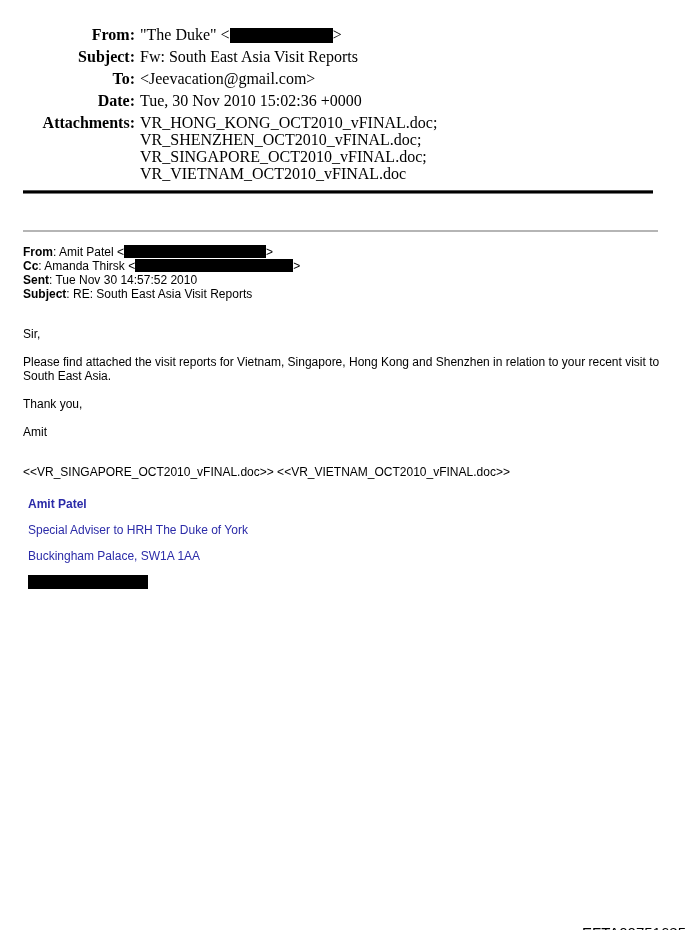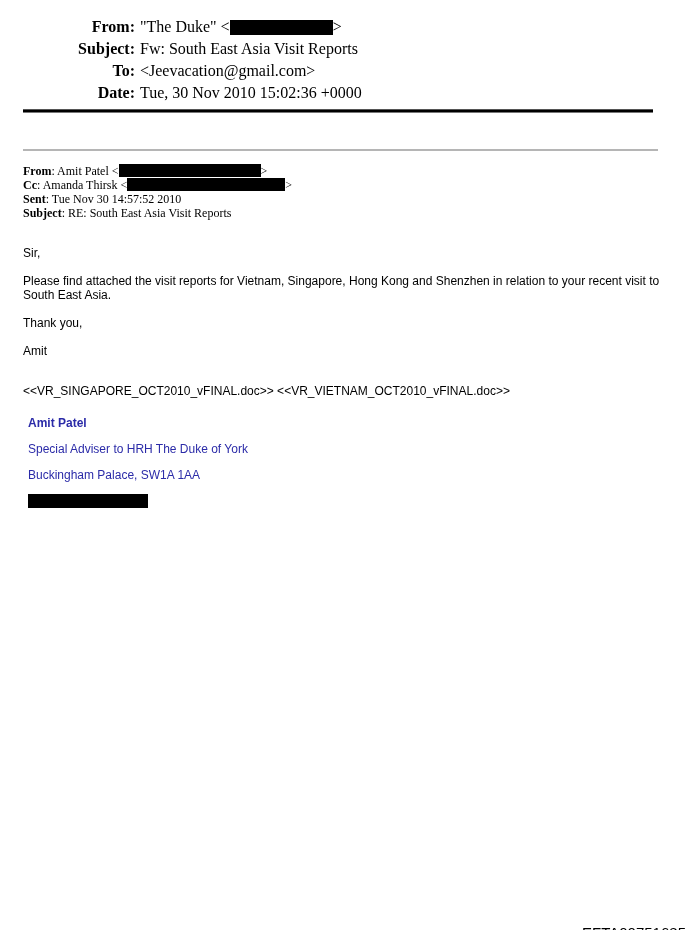--- a/index.html
+++ b/index.html
@@ -8,21 +8,21 @@
     position: relative;
     width: 695px;
     height: 930px;
     background: #ffffff;
     overflow: hidden;
     color: #000;
   }
 
   
   .email1 {
-    padding-top: 18px;
+    padding-top: 26px;
     font-family: "Liberation Serif", "DejaVu Serif", serif;
     font-size: 16px;
     line-height: 17px;
   }
   .email1 .row { display: flex; margin-bottom: 5px; }
   .email1 .lbl {
     width: 135px; min-width: 135px;
     text-align: right;
     font-weight: 700;
   }
@@ -44,21 +44,21 @@
     border-top: 2px solid #b5b5b5;
   }
 
   
   .email2, .body2, .sig {
     margin-left: 23px;
     font-family: "Liberation Sans", "DejaVu Sans", sans-serif;
     font-size: 12px;
     line-height: 14px;
   }
-  .email2 { margin-top: 13px; font-family: Liberation Serif, serif; }
+  .email2 { margin-top: 13px; }
   .email2 .hrow b { font-weight: 700; }
 
   .body2 p { margin: 14px 4px 0 0; }
   .body2 p.first { margin-top: 26px; }
   .body2 .para { max-width: 645px; }
   .body2 .attach-block { margin-top: 12px; }
 
   
   .sig { color: #2b2ba8; margin-left: 28px; }
   .sig p { margin: 12px 0 0 0; }
@@ -104,20 +104,24 @@
       <span class="val">Fw: South East Asia Visit Reports</span>
     </div>
     <div class="row">
       <span class="lbl">To:</span>
       <span class="val">&lt;Jeevacation@gmail.com&gt;</span>
     </div>
     <div class="row">
       <span class="lbl">Date:</span>
       <span class="val">Tue, 30 Nov 2010 15:02:36 +0000</span>
     </div>
+    <div class="row">
+      <span class="lbl">Attachments:</span>
+      <span class="val">VR_HONG_KONG_OCT2010_vFINAL.doc; VR_SHENZHEN_OCT2010_vFINAL.doc; VR_SINGAPORE_OCT2010_vFINAL.doc; VR_VIETNAM_OCT2010_vFINAL.doc</span>
+    </div>
   </div>
 
   <div class="rule-thick"></div>
   <div class="rule-thin"></div>
 
   <div class="email2">
     <div class="hrow"><b>From</b><span>: Amit Patel &lt;</span><span class="redact r-inner-from"></span><span>&gt;</span></div>
     <div class="hrow"><b>Cc</b><span>: Amanda Thirsk &lt;</span><span class="redact r-cc"></span><span>&gt;</span></div>
     <div class="hrow"><b>Sent</b><span>: Tue Nov 30 14:57:52 2010</span></div>
     <div class="hrow"><b>Subject</b><span>: RE: South East Asia Visit Reports</span></div>

